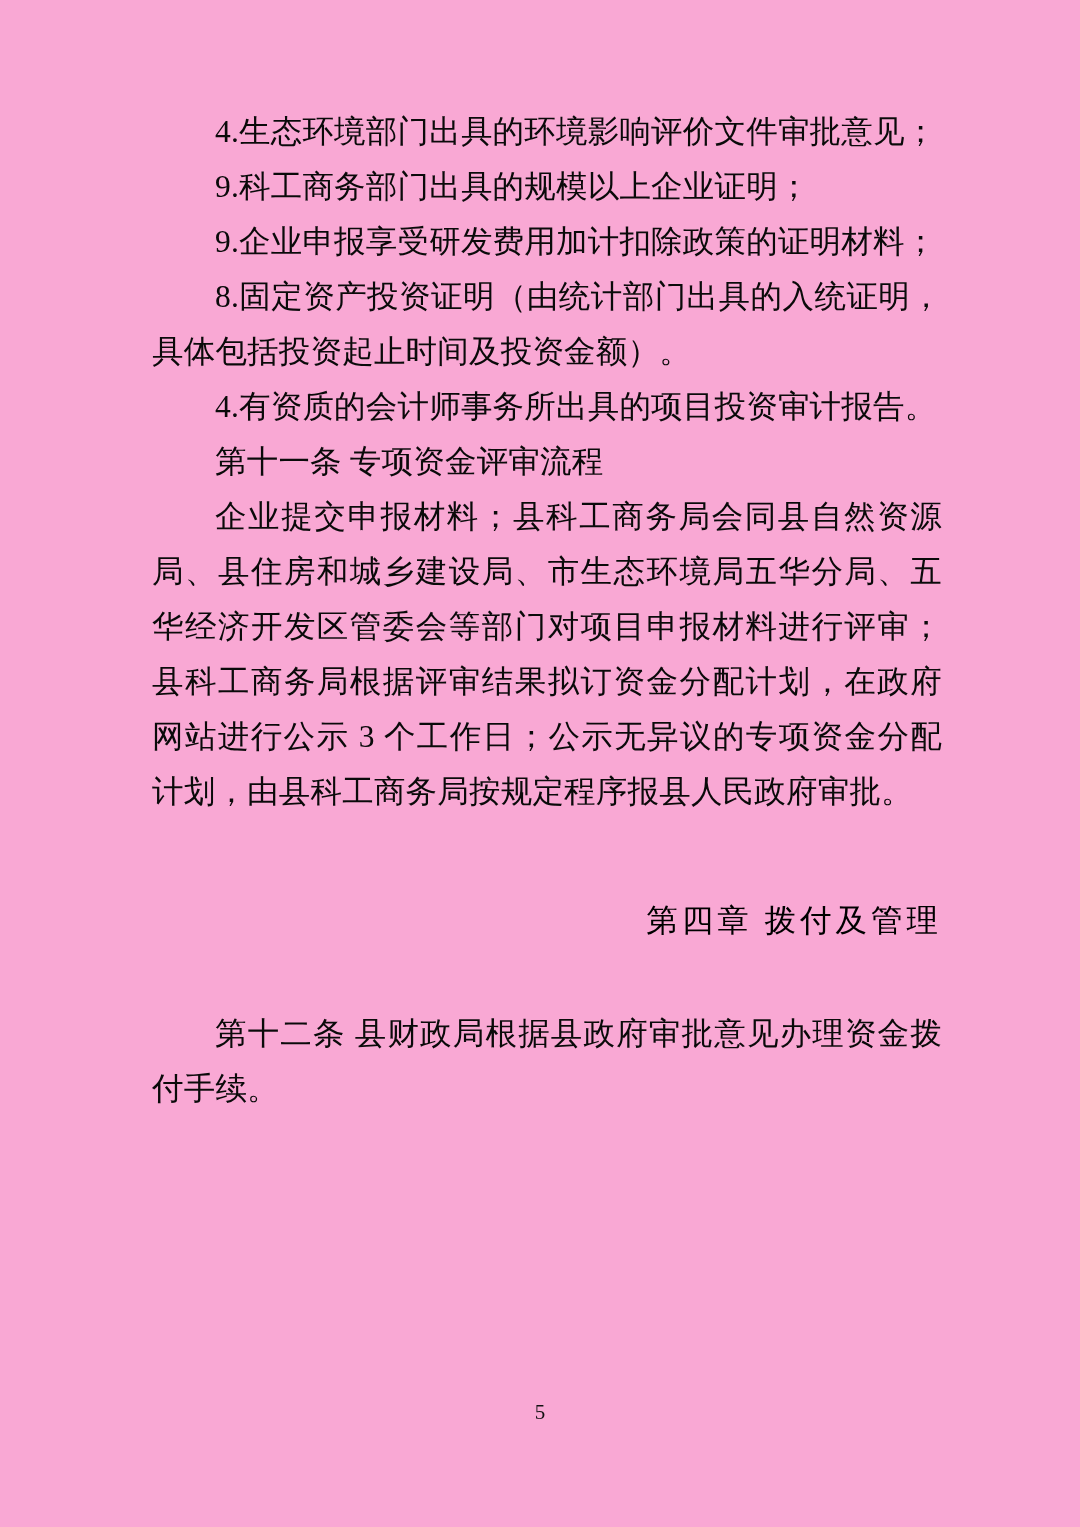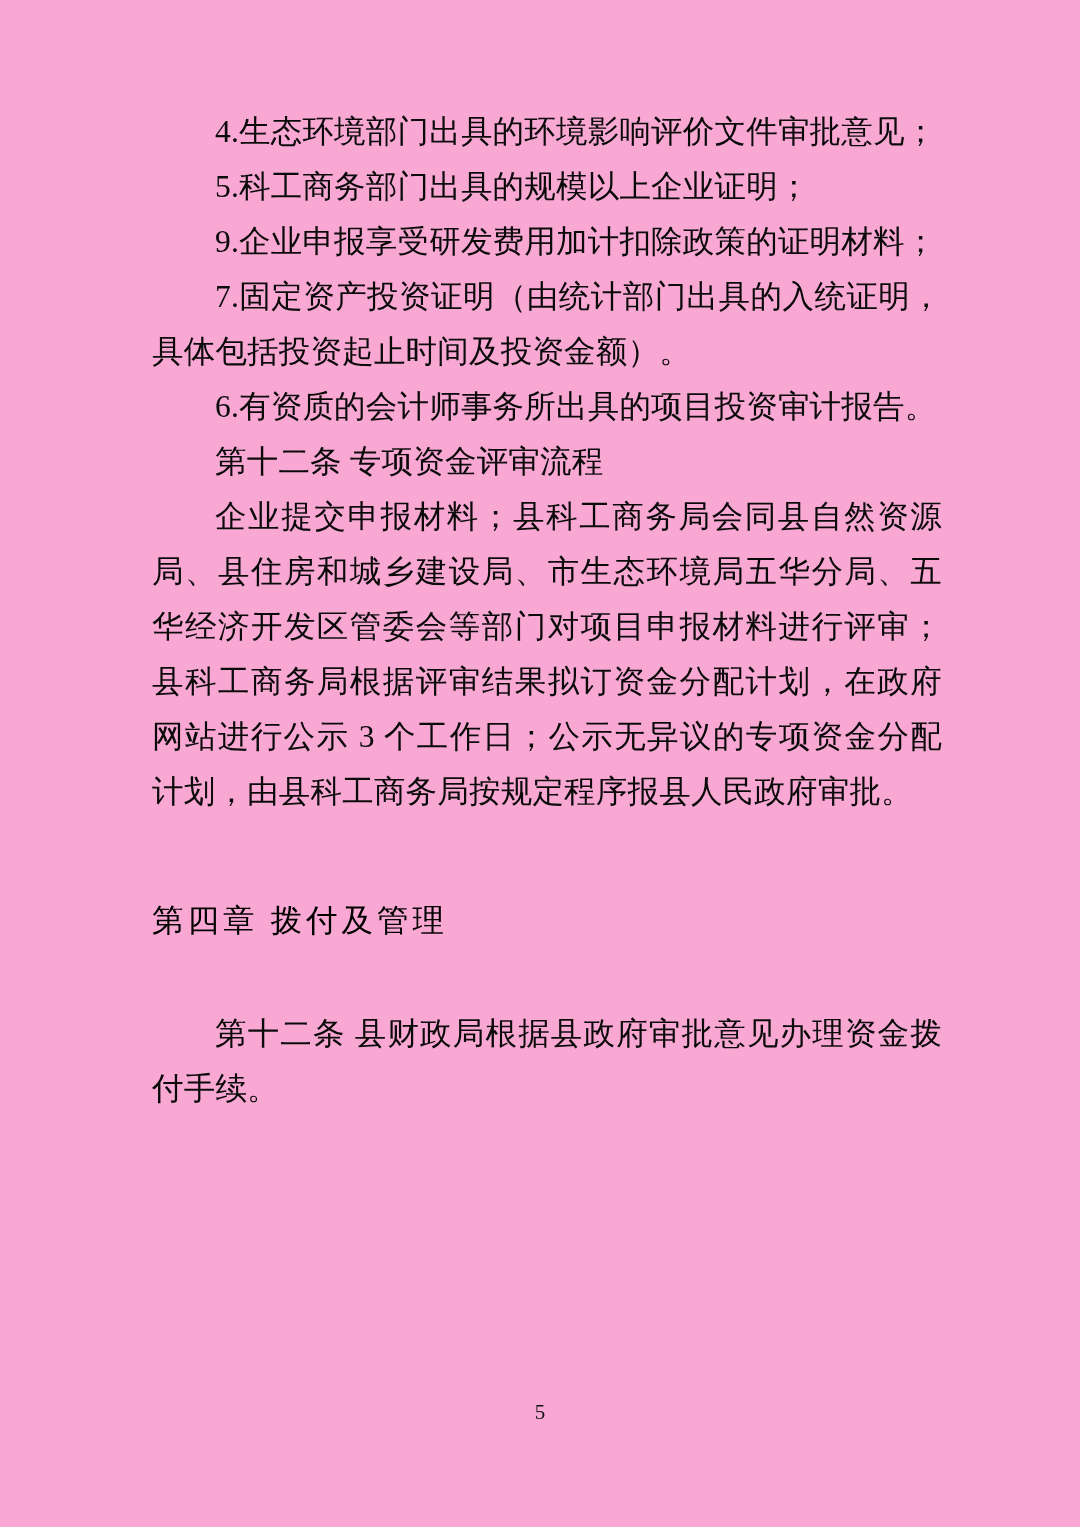--- a/index.html
+++ b/index.html
@@ -38,21 +38,21 @@
     letter-spacing: 0.2px;
     margin: 0;
     color: #0a0a0a;
   }
   .indent {
     text-indent: 63px;
   }
   .chapter {
     font-size: 31.5px;
     line-height: 55px;
-    text-align: left;
+    text-align: right;
     letter-spacing: 4px;
     margin: 0;
   }
   .spacer-lg {
     height: 74px;
   }
   .spacer-md {
     height: 58px;
   }
   .pagenum {
@@ -66,25 +66,25 @@
     color: #111111;
   }
 </style>
 </head>
 <body>
 
 <div class="page">
   <div class="content">
 
     <p class="para indent">4.生态环境部门出具的环境影响评价文件审批意见；</p>
-    <p class="para indent">5.科工商务部门出具的规模以上企业证明；</p>
+    <p class="para indent">9.科工商务部门出具的规模以上企业证明；</p>
     <p class="para indent">9.企业申报享受研发费用加计扣除政策的证明材料；</p>
-    <p class="para indent">7.固定资产投资证明（由统计部门出具的入统证明，具体包括投资起止时间及投资金额）。</p>
-    <p class="para indent">6.有资质的会计师事务所出具的项目投资审计报告。</p>
-    <p class="para indent">第十二条  专项资金评审流程</p>
+    <p class="para indent">8.固定资产投资证明（由统计部门出具的入统证明，具体包括投资起止时间及投资金额）。</p>
+    <p class="para indent">4.有资质的会计师事务所出具的项目投资审计报告。</p>
+    <p class="para indent">第十一条  专项资金评审流程</p>
     <p class="para indent">企业提交申报材料；县科工商务局会同县自然资源局、县住房和城乡建设局、市生态环境局五华分局、五华经济开发区管委会等部门对项目申报材料进行评审；县科工商务局根据评审结果拟订资金分配计划，在政府网站进行公示 3 个工作日；公示无异议的专项资金分配计划，由县科工商务局按规定程序报县人民政府审批。</p>
 
     <div class="spacer-lg"></div>
 
     <p class="chapter">第四章   拨付及管理</p>
 
     <div class="spacer-md"></div>
 
     <p class="para indent">第十二条  县财政局根据县政府审批意见办理资金拨付手续。</p>
 

